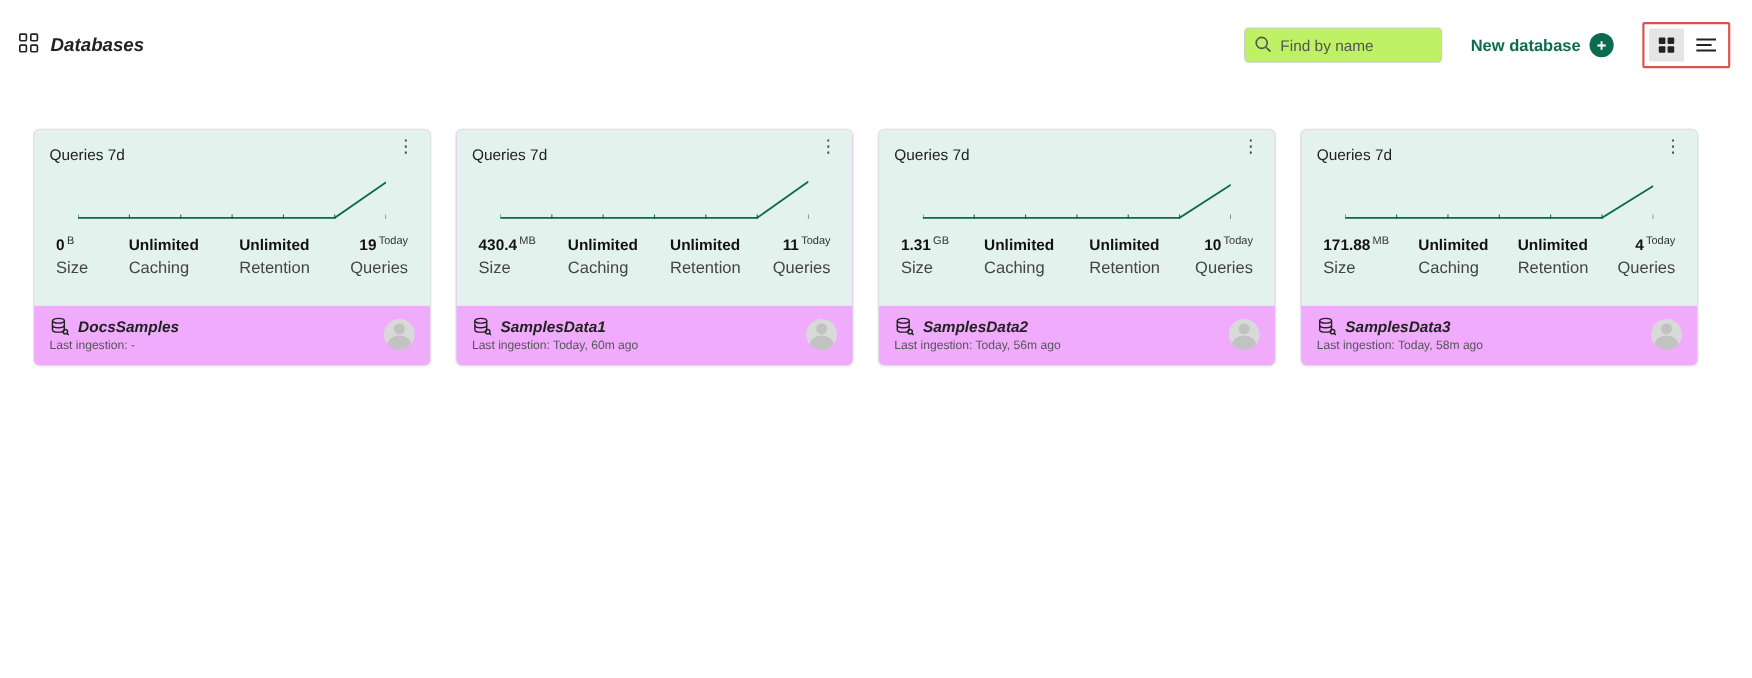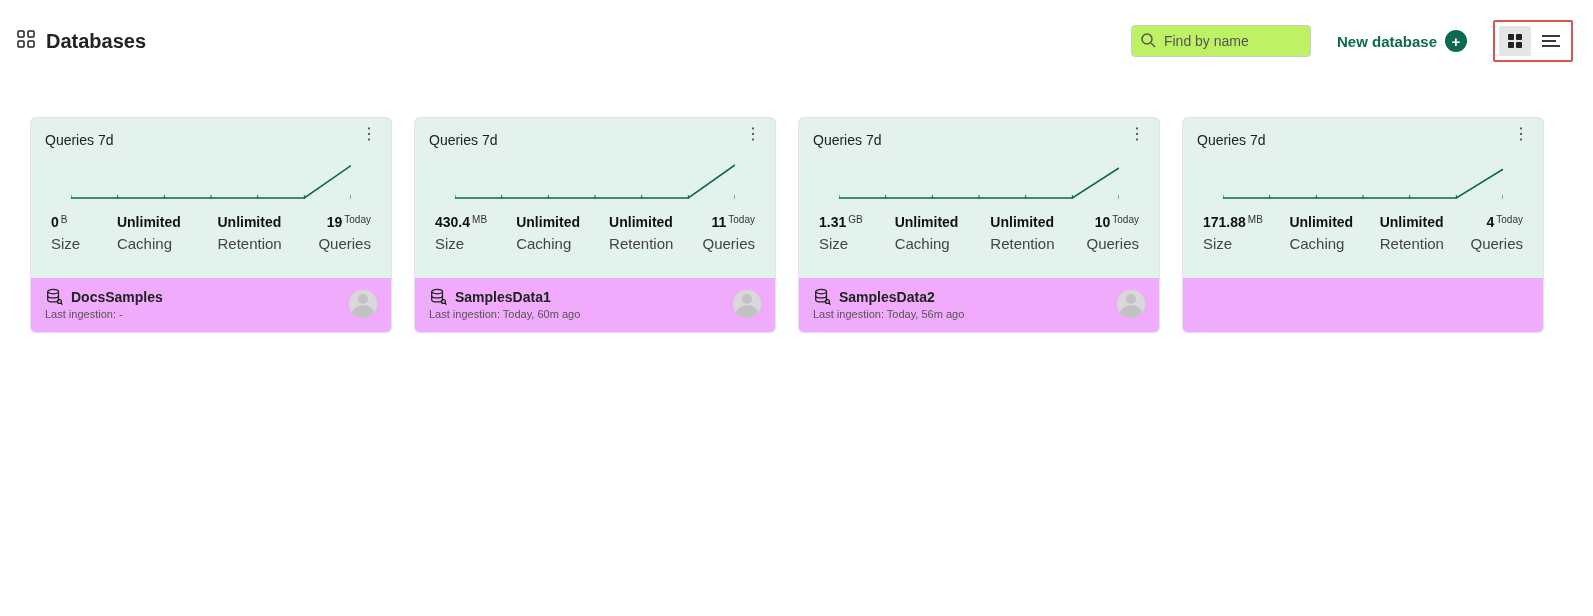--- a/index.html
+++ b/index.html
@@ -16,23 +16,24 @@
     align-items: center;
     padding: 20px 20px 10px 16px;
     gap: 20px;
   }
   .header-left {
     display: flex;
     align-items: center;
     gap: 10px;
   }
   .header-left .title {
-    font-size: 20px;
+    font-size: 17px;
     font-weight: 600;
     color: #222;
+    font-style: italic;
   }
   .header-spacer { flex: 1; }
   .search-wrap {
     position: relative;
     width: 180px;
   }
   .search-input {
     width: 100%;
     height: 32px;
     padding: 4px 10px 4px 32px;
@@ -185,20 +186,21 @@
   }
   .db-title-row {
     display: flex;
     align-items: center;
     gap: 8px;
   }
   .db-name {
     font-size: 14px;
     font-weight: 600;
     color: #222;
+    font-style: italic;
   }
   .ingestion {
     font-size: 11px;
     color: #555;
   }
   .avatar {
     width: 28px;
     height: 28px;
     border-radius: 50%;
     background: #d9d9d9;
@@ -471,14 +473,30 @@
         <div class="stat">
           <span class="stat-value">Unlimited</span>
           <span class="stat-label">Retention</span>
         </div>
         <div class="stat">
           <span class="stat-value"><span>4</span><span class="stat-unit">Today</span></span>
           <span class="stat-label">Queries</span>
         </div>
       </div>
     </div>
+    <div class="card-bottom">
+      <div class="db-title-wrap">
+        <div class="db-title-row">
+          <svg width="18" height="18" viewBox="0 0 20 20" fill="none" stroke="#222" stroke-width="1.4">
+  <ellipse cx="9" cy="4" rx="6" ry="2.4"></ellipse>
+  <path d="M3 4 V13 C3 14.5 5.7 15.5 9 15.5 C12.3 15.5 15 14.5 15 13 V4"></path>
+  <path d="M3 8.5 C3 10 5.7 11 9 11 C12.3 11 15 10 15 8.5"></path>
+  <circle cx="16" cy="15" r="2.2"></circle>
+  <line x1="17.6" y1="16.6" x2="19.5" y2="18.5"></line>
+</svg>
+          <span class="db-name">SamplesData3</span>
+        </div>
+        <span class="ingestion"><span>Last ingestion: </span><span>Today, 58m ago</span></span>
+      </div>
+      <div class="avatar"></div>
+    </div>
   </div>
   </div>
 
 </body></html>

